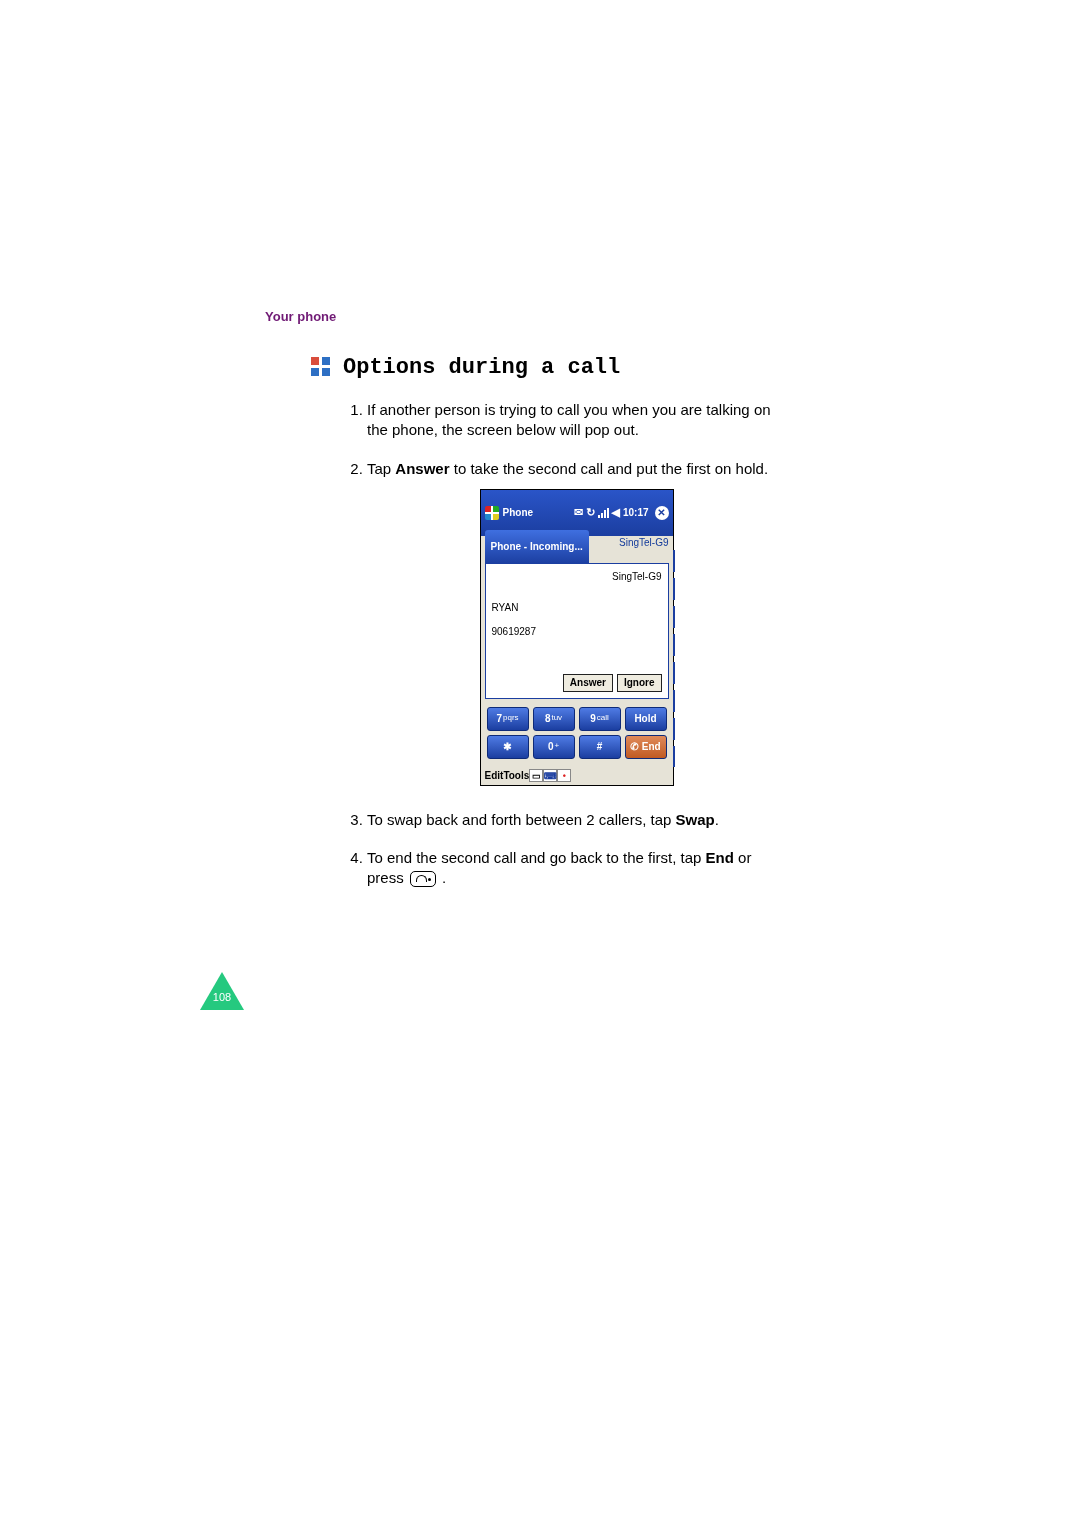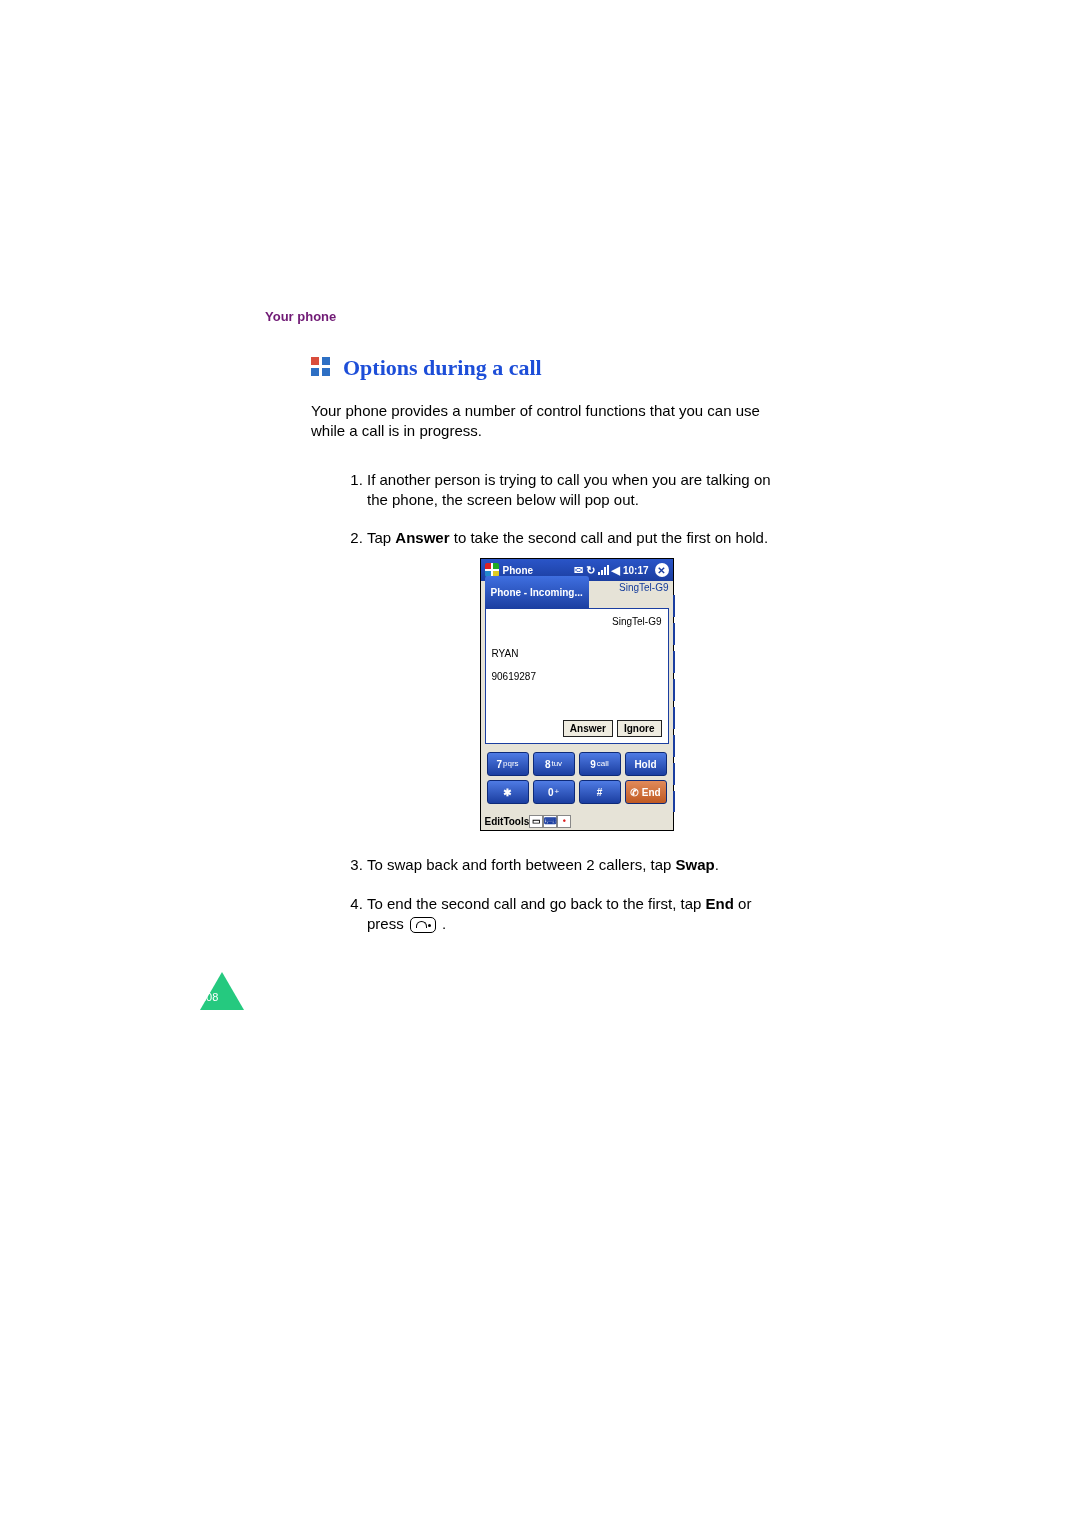--- a/index.html
+++ b/index.html
@@ -46,24 +46,24 @@
   .h1-icon .sq {
     position: absolute;
     width: 8px;
     height: 8px;
   }
   .h1-icon .tl { left: 0; top: 0;  background:#d94d3c; }
   .h1-icon .tr { left: 11px; top: 0;  background:#2d6fc4; }
   .h1-icon .bl { left: 0; top: 11px; background:#2d6fc4; }
   .h1-icon .br { left: 11px; top: 11px; background:#2d6fc4; }
   .h1 {
-    color: #1d4ed8;
+    color: #000000;
     font-size: 22px;
     font-weight: bold;
-    font-family: Liberation Serif, serif;
+    font-family: Liberation Mono, monospace;
   }
   .para {
     font-size: 15px;
     line-height: 1.35;
     margin: 18px 0 28px 0;
   }
   .h2 {
     font-size: 18px;
     font-weight: bold;
     margin: 22px 0 18px 0;
@@ -89,21 +89,21 @@
     font-family: Tahoma, Arial, sans-serif;
     font-size: 10px;
     background: #e6e3d7;
   }
   .ph-titlebar {
     height: 22px;
     background: linear-gradient(#2a55c8,#1b3ea0);
     color: #fff;
     display: flex;
     align-items: center;
-    padding: 0 4px;
+    padding: 12px 4px;
     font-weight: bold;
   }
   .ph-winflag {
     width: 14px; height: 14px;
     background:
       linear-gradient(#d22,#d22) 0 0/6px 6px no-repeat,
       linear-gradient(#2a2,#2a2) 8px 0/6px 6px no-repeat,
       linear-gradient(#28c,#28c) 0 8px/6px 6px no-repeat,
       linear-gradient(#dc2,#dc2) 8px 8px/6px 6px no-repeat,
       #fff;
@@ -242,21 +242,21 @@
     width: 44px; height: 40px;
   }
   .pagenum .tri {
     width:0;height:0;
     border-left:22px solid transparent;
     border-right:22px solid transparent;
     border-bottom:38px solid #25c97f;
   }
   .pagenum .num {
     position:absolute; left:0; right:0; top:19px;
-    color:#fff; font-size:11px;
+    text-align:center; color:#fff; font-size:11px;
   }
 
   .press-icon {
     display:inline-block;
     width:24px;height:14px;
     border:1px solid #000;
     border-radius:5px;
     vertical-align:middle;
     position:relative;
     margin: 0 2px;
@@ -291,21 +291,20 @@
     <div class="h1-row">
       <span class="h1-icon">
         <span class="sq tl"></span>
           <span class="sq tr"></span>
           <span class="sq bl"></span>
           <span class="sq br"></span>
       </span>
       <span class="h1">Options during a call</span>
     </div>
 
-    <div class="para">Your phone provides a number of control functions that you can use while a call is in progress.</div>
 
 
     <ol class="steps">
       <li>If another person is trying to call you when you are talking on the phone, the screen below will pop out.</li>
       <li>
         <span>Tap </span><span class="bold">Answer</span><span> to take the second call and put the first on hold.</span>
 
         
         <div class="phone">
           <div class="ph-titlebar">

